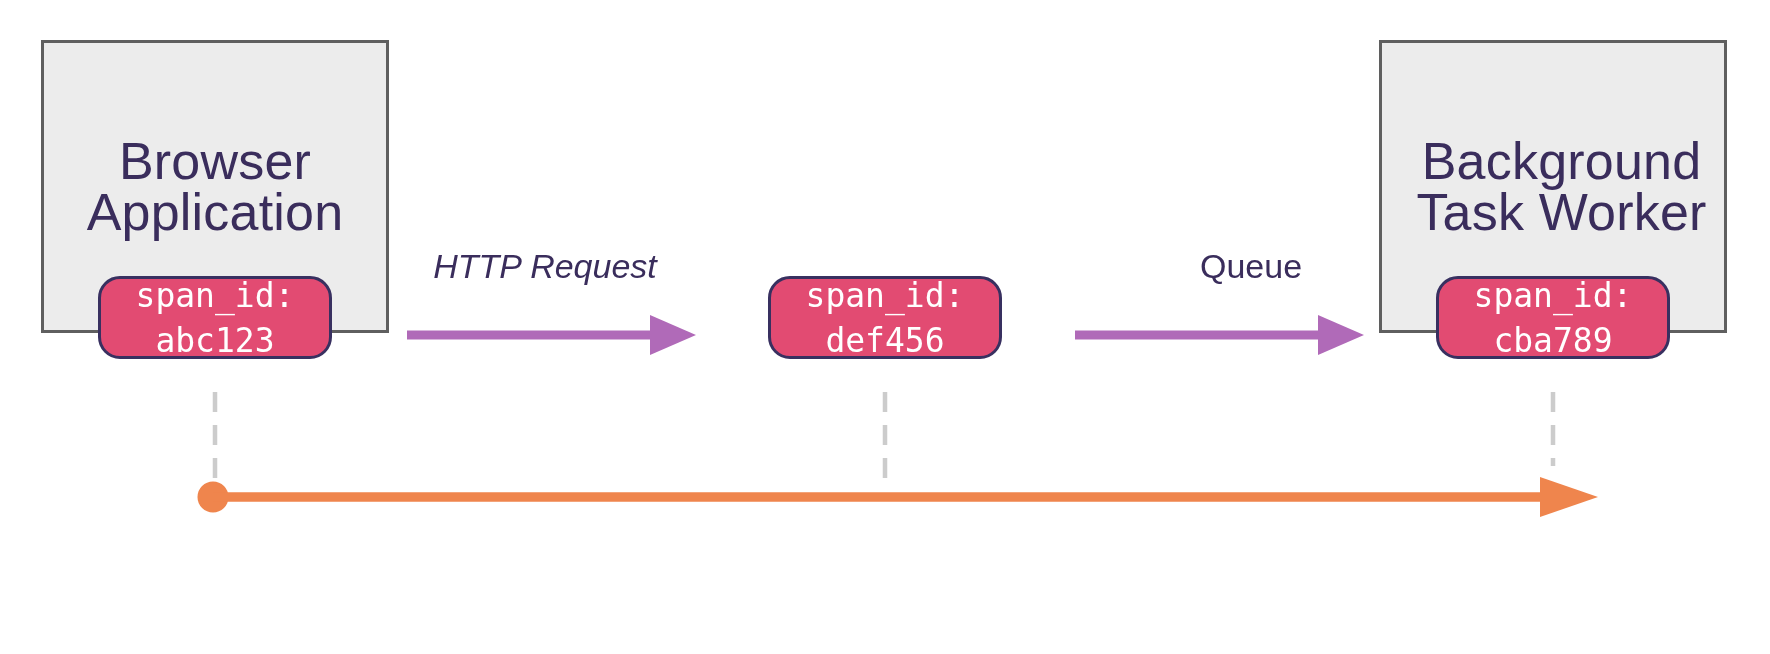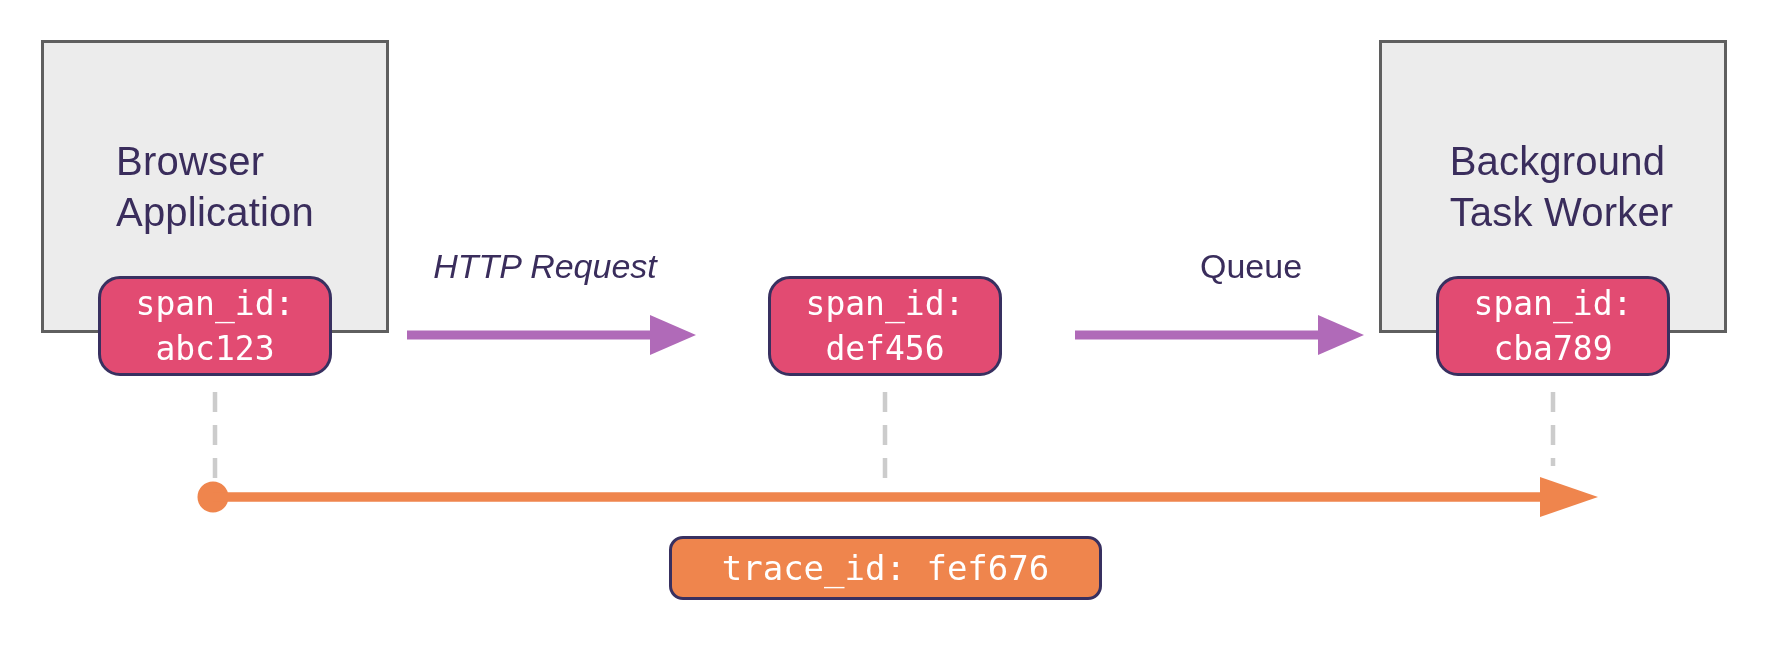--- a/index.html
+++ b/index.html
@@ -29,22 +29,23 @@
     box-sizing:border-box;
     background:var(--box-fill);
     border:3px solid var(--box-border);
     display:flex;align-items:center;justify-content:center;
     z-index:1;
   }
   .box-1{left:41px;}
   .box-2{left:708px;}
   .box-3{left:1379px;padding-left:17px;}
   .box-title{
-    font-size:40px;line-height:51px;font-weight:500;
+    font-size:52px;line-height:51px;font-weight:500;
     color:var(--title-text);
+    text-align:center;
     white-space:pre-line;
     letter-spacing:0.2px;
   }
   .arrow-label{
     position:absolute;
     transform:translate(-50%,-50%);
     font-size:34px;font-weight:500;
     color:var(--label-text);
     white-space:nowrap;
     z-index:2;
@@ -56,21 +57,21 @@
     pointer-events:none;
   }
   .connector{stroke:var(--connector-gray);stroke-width:4.5;stroke-dasharray:20 13;fill:none;}
   .purple-line{stroke:var(--arrow-purple);stroke-width:9;fill:none;}
   .purple-head{fill:var(--arrow-purple);stroke:none;}
   .orange-line{stroke:var(--timeline-orange);stroke-width:9.5;fill:none;}
   .orange-head{fill:var(--timeline-orange);stroke:none;}
   .orange-dot{fill:var(--timeline-orange);stroke:none;}
   .span-badge{
     position:absolute;
-    top:276px;width:234px;height:100px;
+    top:276px;width:234px;height:83px;
     box-sizing:border-box;
     background:var(--span-badge-fill);
     border:3px solid var(--badge-border);
     border-radius:22px;
     display:flex;align-items:center;justify-content:center;
     z-index:3;
   }
   .badge-1{left:98px;}
   .badge-2{left:768px;}
   .badge-3{left:1436px;}
@@ -144,17 +145,14 @@
   </div>
   <div class="span-badge badge-2">
     <div class="span-badge-text">span_id:
 def456</div>
   </div>
   <div class="span-badge badge-3">
     <div class="span-badge-text">span_id:
 cba789</div>
   </div>
 
-  <div class="trace-badge">
-    <div class="trace-badge-text">trace_id: fef676</div>
-  </div>
 
 </div>
 
 </body></html>

